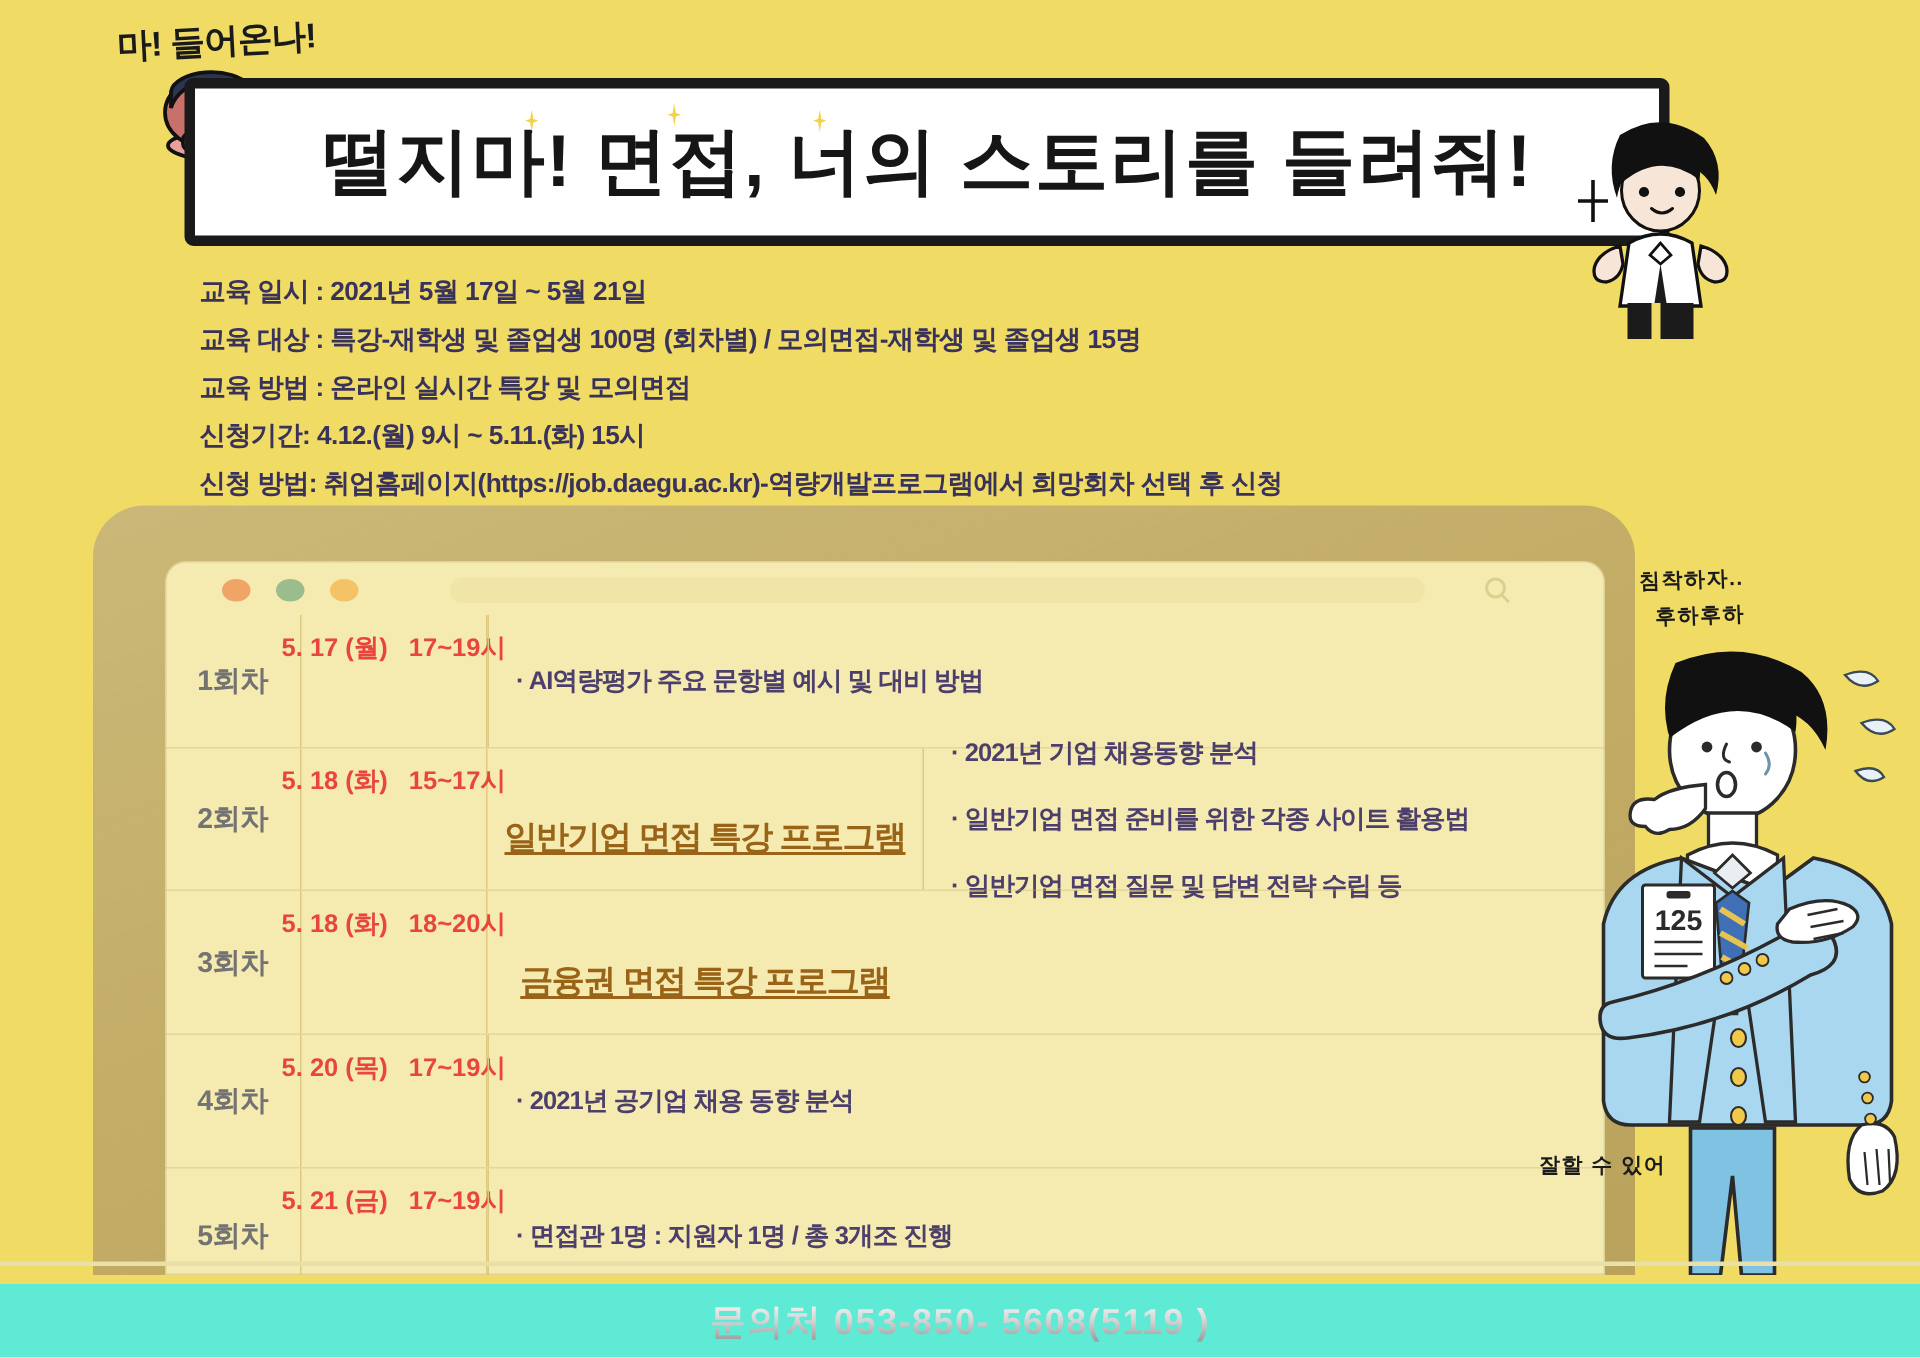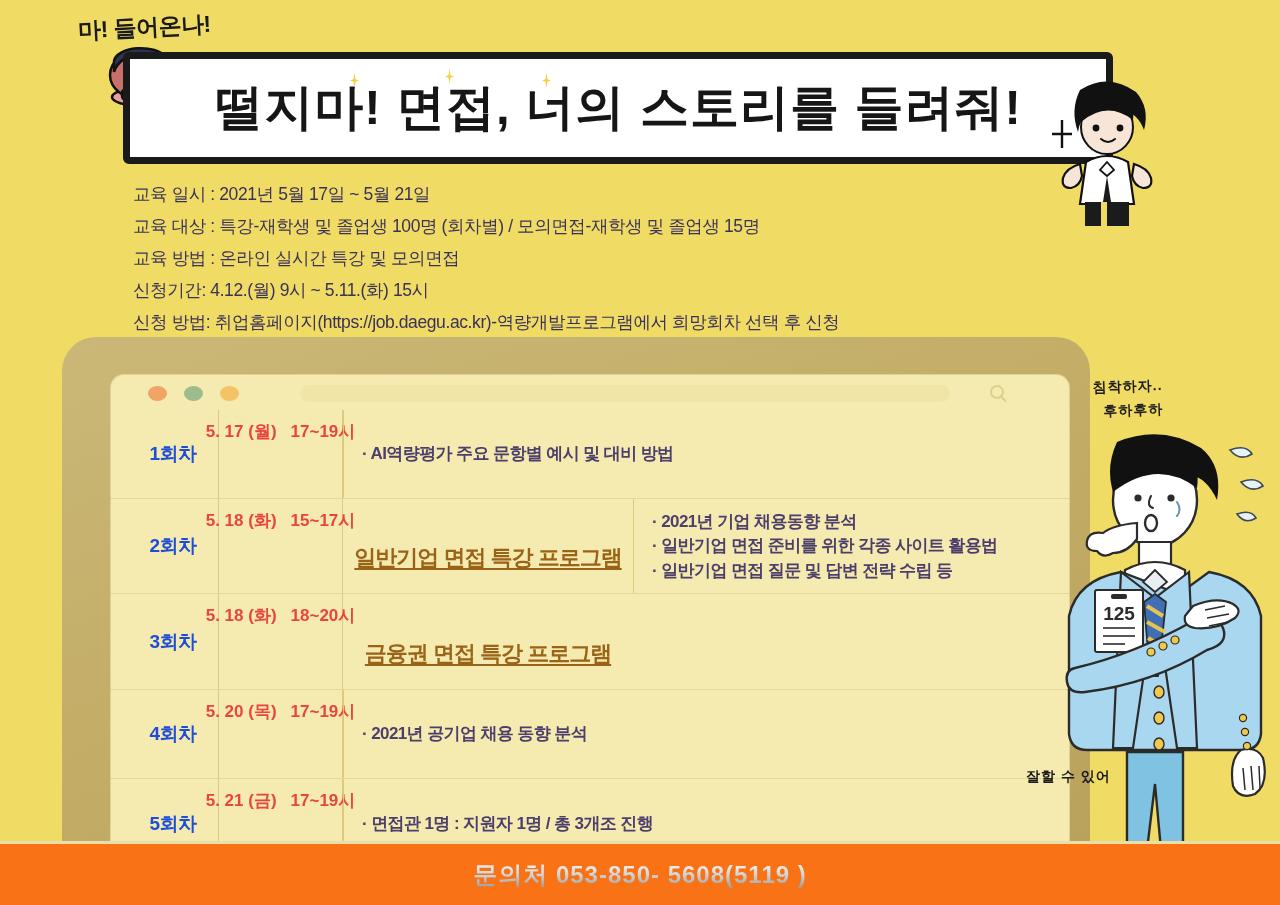--- a/index.html
+++ b/index.html
@@ -55,21 +55,21 @@
   
   .char-topright { position: absolute; left: 1040px; top: 72px; width: 135px; height: 155px; }
 
   
   .info-list {
     position: absolute; left: 133px; top: 186px;
     width: 820px;
     color: #39325a;
   }
   .info-line {
-    font-size: 17.5px; font-weight: 400;
+    font-size: 17.5px; font-weight: 700;
     line-height: 1.0; margin-bottom: 14.5px;
     letter-spacing: -0.4px; white-space: nowrap;
   }
 
   
   .laptop-outer {
     position: absolute; left: 62px; top: 337px;
     width: 1028px; height: 513px;
     background: linear-gradient(160deg, #cbb878 0%, #c3ad67 45%, #b9a25c 100%);
     border-radius: 34px 34px 0 0;
@@ -109,23 +109,22 @@
     width: 100%;
   }
   .row {
     position: relative;
     display: flex; align-items: center;
   }
   .row + .row { border-top: 1px solid rgba(200,180,110,.35); }
   .c-no {
     width: 90px; flex: 0 0 90px;
     text-align: center;
-    font-size: 19px; font-weight: 700; color: #1d4ed8;
+    font-size: 19px; font-weight: 700; color: #737373;
     letter-spacing: -0.5px;
-    margin-left: 18px;
   }
   .c-when {
     width: 125px; flex: 0 0 125px;
     text-align: center;
     border-left: 1.5px solid #ddc97f;
     border-right: 1.5px solid #ddc97f;
     align-self: stretch;
     display: flex; flex-direction: row; justify-content: center; gap: 14px;
     padding: 10px 0;
   }
@@ -137,21 +136,21 @@
     text-align: center;
     padding: 0 6px;
     font-size: 22px; font-weight: 700; color: #9a6418;
     letter-spacing: -1px; white-space: nowrap;
   }
   .c-title.underline { text-decoration: underline; text-underline-offset: 3px; margin-top: 24px; }
   .c-desc {
     flex: 1 1 auto;
     border-left: 1.5px solid #ddc97f;
     align-self: stretch;
-    display: flex; flex-direction: column; justify-content: center; gap: 3px;
+    display: flex; flex-direction: column; justify-content: center; gap: 23px;
     padding: 12px 0 12px 18px;
   }
   .c-desc .b {
     font-size: 17px; font-weight: 700; color: #4c3f6b;
     letter-spacing: -0.6px; white-space: nowrap; line-height: 1.25;
   }
 
   .r1 { height: 88px; }
   .r2 { height: 95px; }
   .r3 { height: 96px; }
@@ -167,22 +166,22 @@
   .note-calm { left: 1093px; top: 378px; transform: rotate(-2deg); }
   .note-calm .l2 { display: block; margin-top: 6px; margin-left: 10px; }
   .note-cando { left: 1026px; top: 768px; }
 
   
   .char-big { position: absolute; left: 1055px; top: 430px; width: 225px; height: 420px; }
 
   
   .footer {
     position: absolute; left: 0; bottom: 0;
-    width: 100%; height: 61px;
-    background: #f97316;
+    width: 100%; height: 49px;
+    background: #5eead4;
     display: flex; align-items: center; justify-content: center;
   }
   .footer-text {
     font-size: 24px; font-weight: 700; letter-spacing: 1px;
     background: linear-gradient(180deg, #ffffff 0%, #d2d2d2 50%, #8f8f8f 100%);
     -webkit-background-clip: text; background-clip: text;
     color: transparent;
   }
   .footer-strip {
     position: absolute; left: 0; bottom: 61px; width: 100%; height: 3px;

